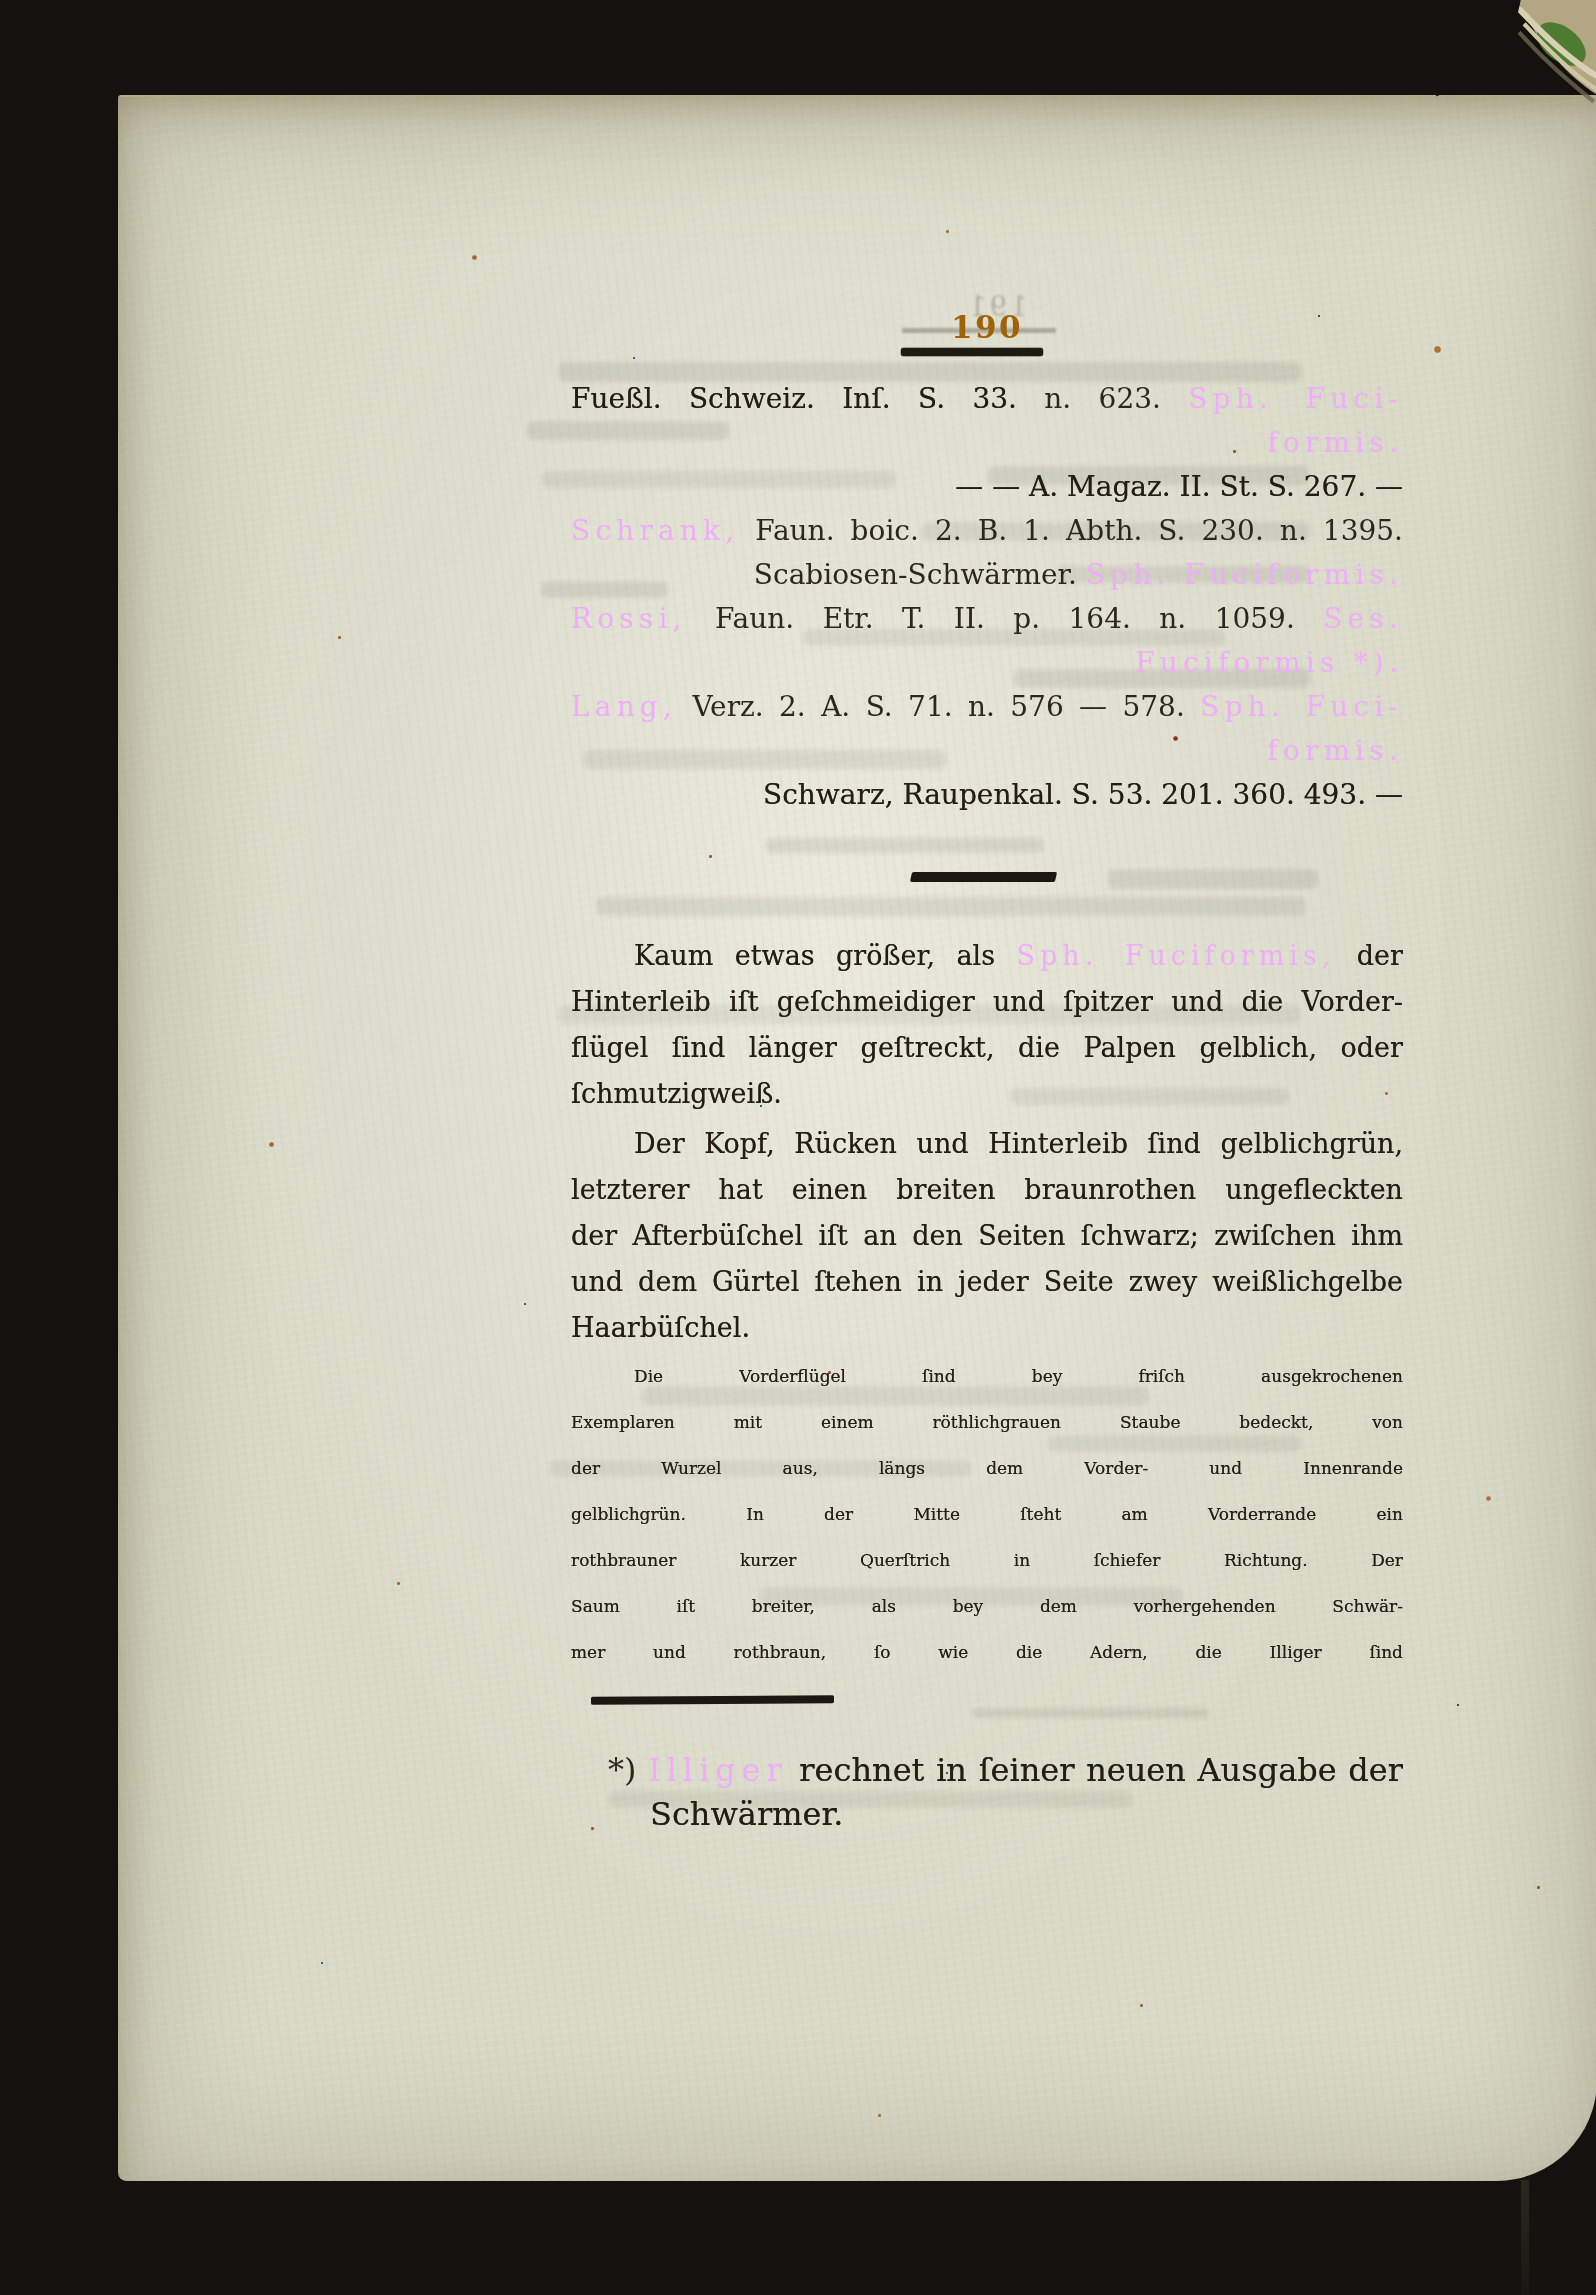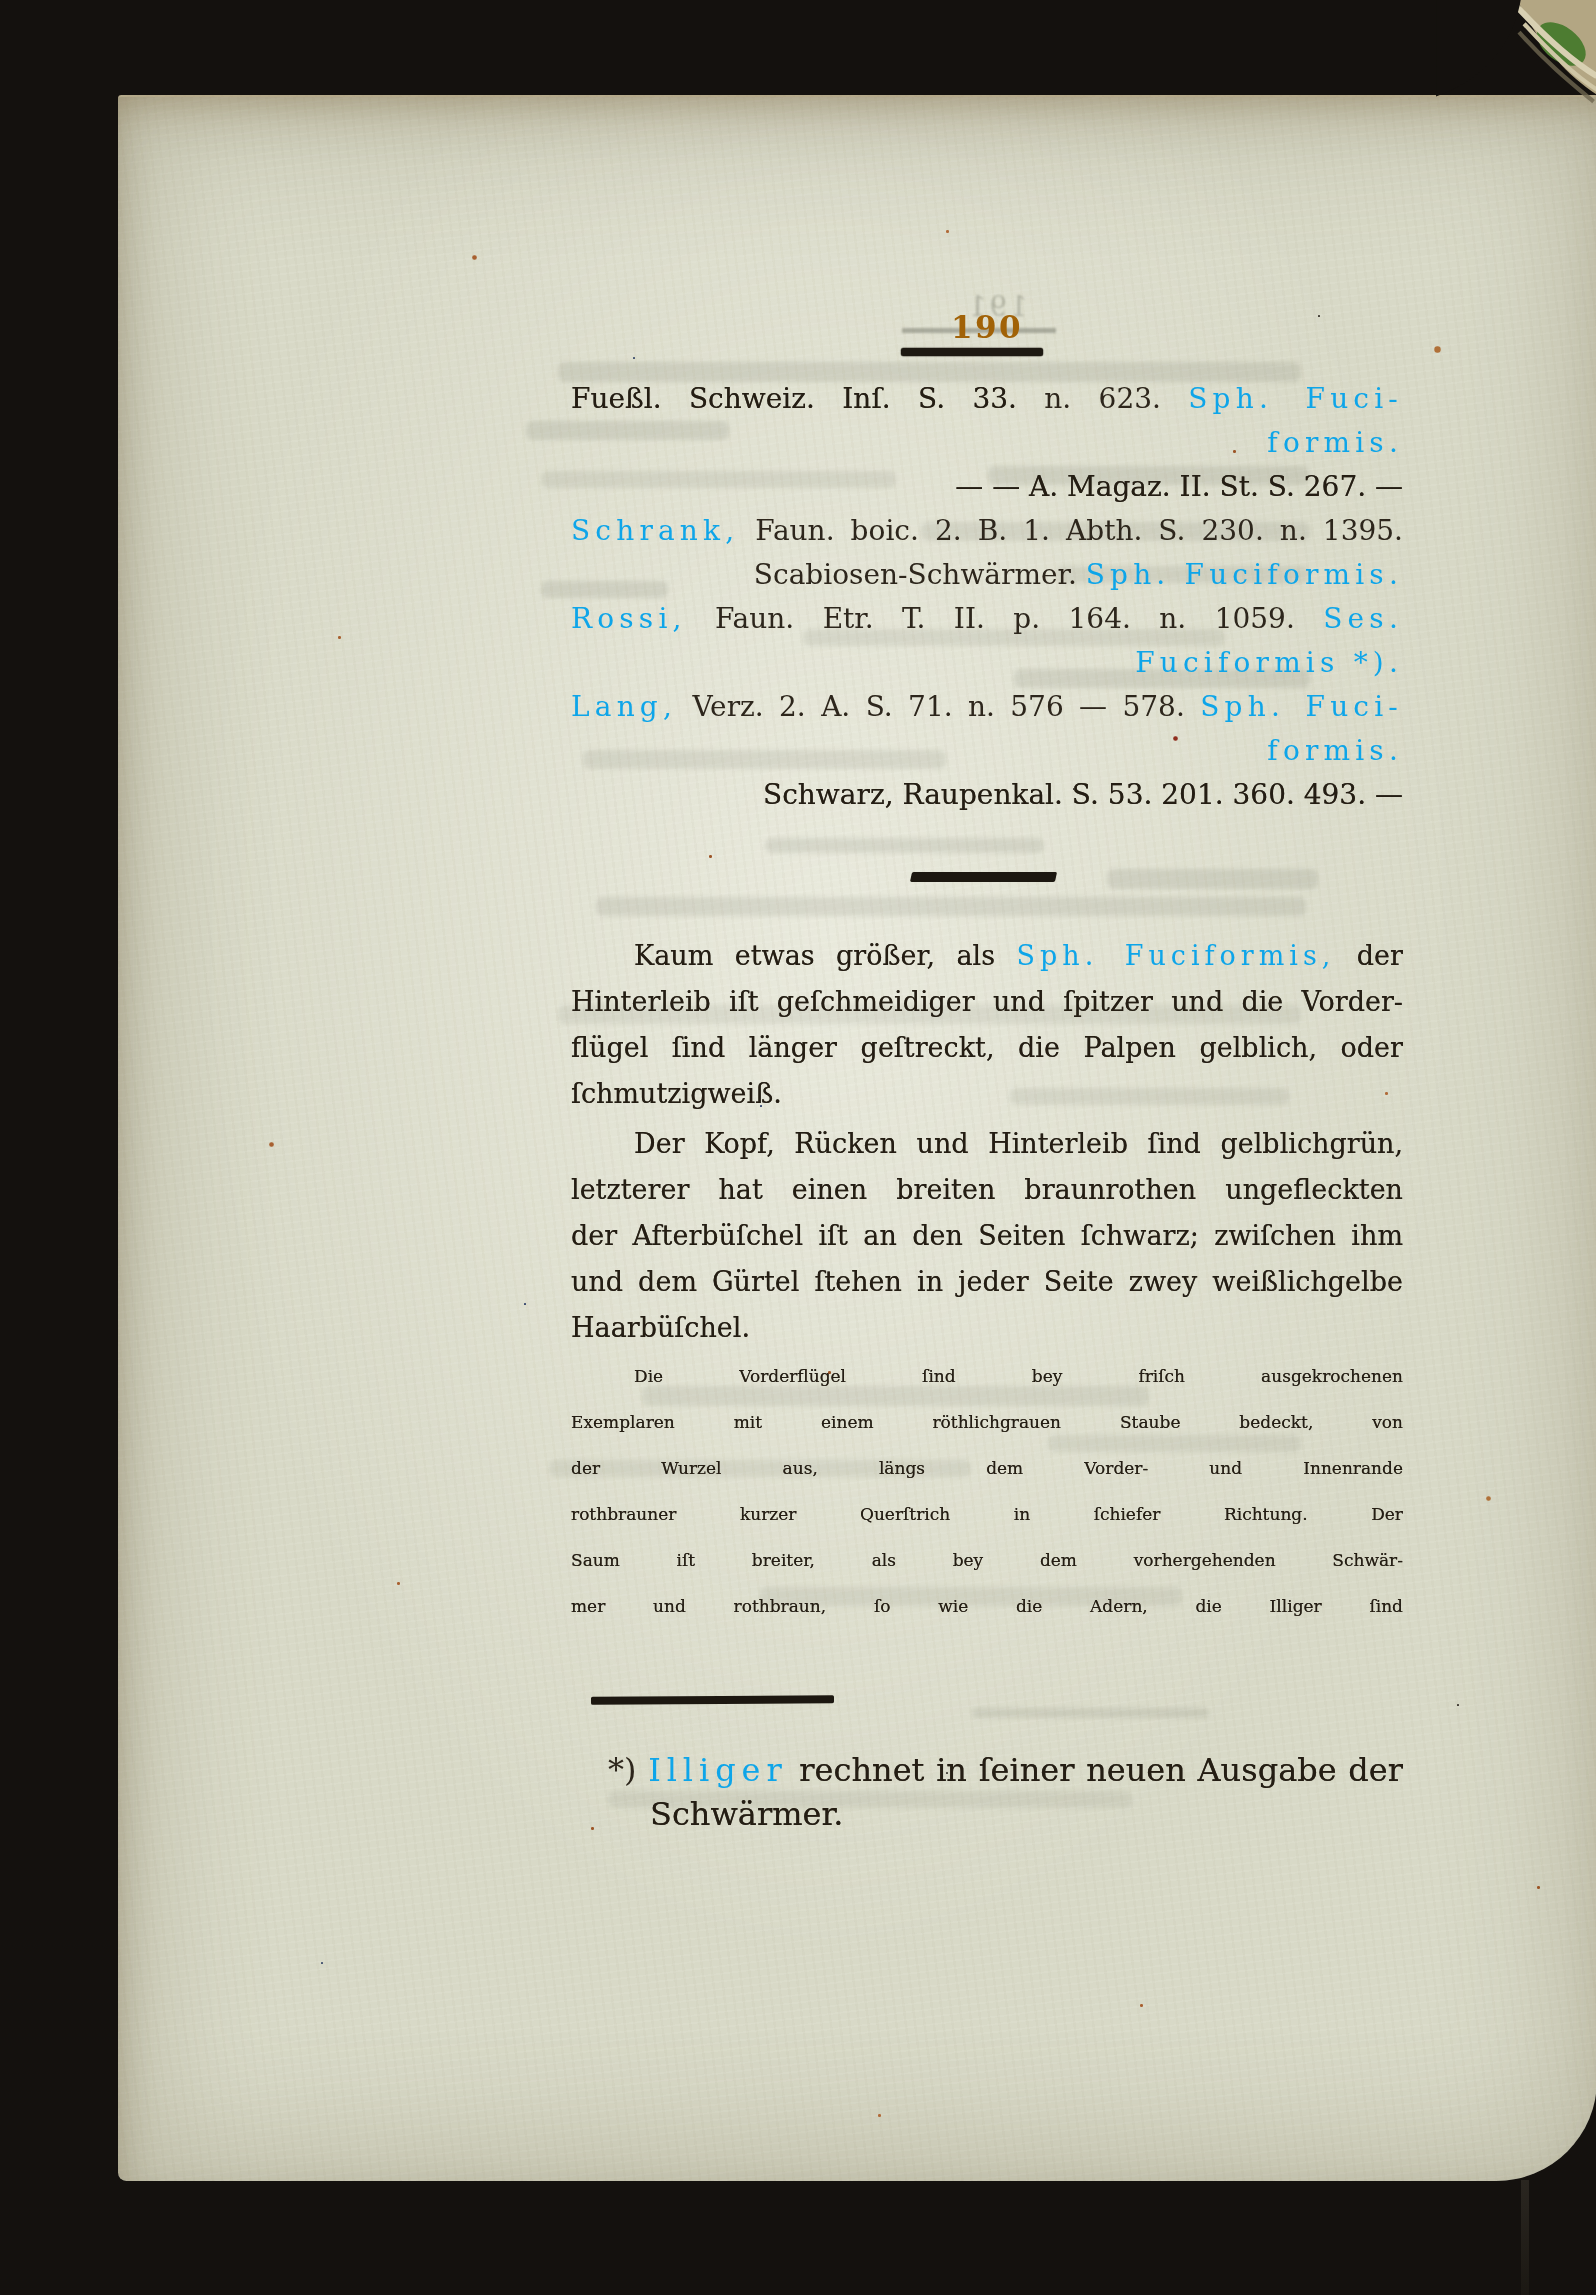--- a/index.html
+++ b/index.html
@@ -57,21 +57,21 @@
   .line{height:inherit;overflow:hidden;white-space:normal;}
   #bib .line{height:44px;text-align:right;}
   #para1 .line,#para2 .line,#para3 .line{height:46px;}
   #footnote .line{height:44px;}
   .line.j{text-align:justify;text-align-last:justify;}
   .line.hang{padding-left:35px;}
   #footnote .line.hang{padding-left:42px;}
   .line.first{text-indent:63px;margin-top:35px;}
   .fraktur{font-weight:400;color:#241d13;text-shadow:0 0 0.5px rgba(35,29,20,.75);}
   .antiqua{font-weight:400;color:#2d261c;}
-  .sp{font-weight:400;color:#0ea5e9;letter-spacing:.185em;}
+  .sp{font-weight:400;color:#f0abfc;letter-spacing:.185em;}
   
   .sep-rule{
     position:absolute;left:911px;top:872px;width:145px;height:10px;
     background:#1c1710;border-radius:1.7px;transform:skewX(-12deg);
   }
   .fn-rule{
     position:absolute;left:591px;top:1696px;width:243px;height:7.6px;
     background:#1c1710;border-radius:1.7px;transform:rotate(-0.4deg);
   }
   
@@ -140,20 +140,21 @@
     <div class="line j first"><span class="fraktur">Der Kopf, Rücken und Hinterleib ſind gelblichgrün,</span></div>
     <div class="line j"><span class="fraktur">letzterer hat einen breiten braunrothen ungefleckten Gürtel;</span></div>
     <div class="line j"><span class="fraktur">der Afterbüſchel iſt an den Seiten ſchwarz; zwiſchen ihm</span></div>
     <div class="line j"><span class="fraktur">und dem Gürtel ſtehen in jeder Seite zwey weißlichgelbe</span></div>
     <div class="line"><span class="fraktur">Haarbüſchel.</span></div>
   </div>
 <div id="para3" class="tblock">
     <div class="line j first"><span class="fraktur">Die Vorderflügel ſind bey friſch ausgekrochenen</span></div>
     <div class="line j"><span class="fraktur">Exemplaren mit einem röthlichgrauen Staube bedeckt, von</span></div>
     <div class="line j"><span class="fraktur">der Wurzel aus, längs dem Vorder- und Innenrande</span></div>
+    <div class="line j"><span class="fraktur">gelblichgrün. In der Mitte ſteht am Vorderrande ein</span></div>
     <div class="line j"><span class="fraktur">rothbrauner kurzer Querſtrich in ſchiefer Richtung. Der</span></div>
     <div class="line j"><span class="fraktur">Saum iſt breiter, als bey dem vorhergehenden Schwär-</span></div>
     <div class="line j"><span class="fraktur">mer und rothbraun, ſo wie die Adern, die Illiger ſind</span></div>
   </div>
 <div class="fn-rule"></div>
 <div id="footnote" class="tblock">
     <div class="line j"><span class="antiqua">*) </span><span class="sp">Illiger</span><span class="fraktur"> rechnet in ſeiner neuen Ausgabe der </span><span class="antiqua">Faun.</span></div>
     <div class="line hang"><span class="fraktur">Schwärmer.</span></div>
   </div>
 

